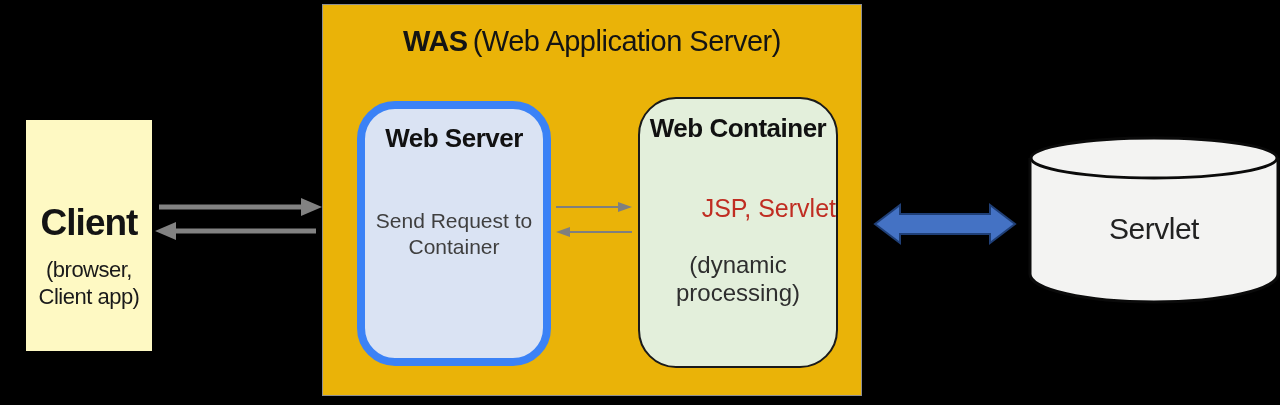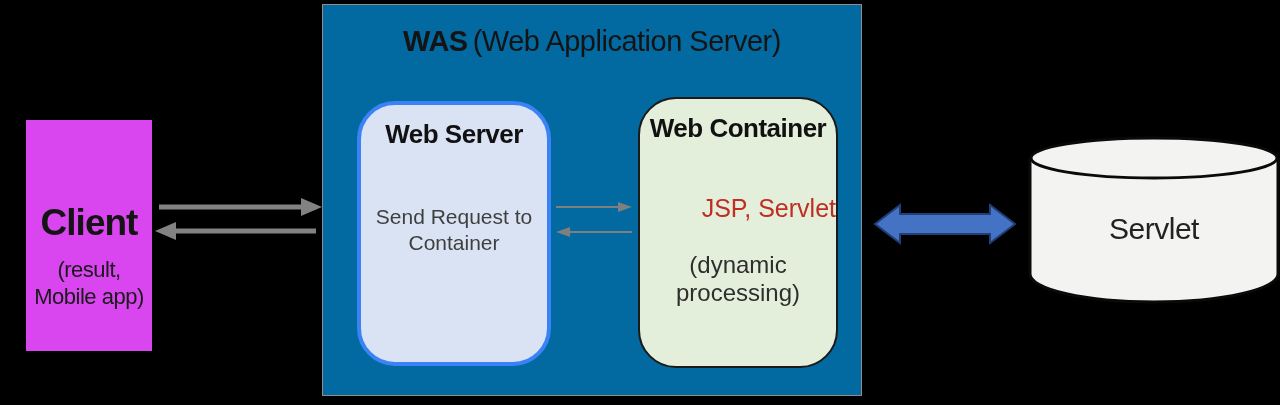--- a/index.html
+++ b/index.html
@@ -7,38 +7,38 @@
     width:1280px; height:405px;
     background:#000000;
     position:relative;
     overflow:hidden;
     font-family:"Liberation Sans", sans-serif;
   }
   
   .was-box {
     position:absolute; left:322px; top:4px;
     width:540px; height:392px;
-    background:#0369a1;
+    background:#eab308;
     border:1px solid #8f8f8f;
     box-sizing:border-box;
   }
   .was-title {
     position:absolute; top:20px; left:0; right:0;
     text-align:center; font-size:29px; color:#141414;
     letter-spacing:-0.5px; white-space:nowrap;
   }
   .was-title .abbr { font-weight:bold; margin-right:5px; }
   
   .inner-panel {
     position:absolute; box-sizing:border-box;
     border-radius:38px;
   }
   .web-server {
     left:34px; top:96px; width:194px; height:265px;
-    background:#dae3f3; border:4px solid #3b82f6;
+    background:#dae3f3; border:8px solid #3b82f6;
   }
   .web-container {
     left:315px; top:92px; width:200px; height:271px;
     background:#e3efdb; border:2px solid #1a1a1a;
   }
   .panel-title {
     margin-top:14px; text-align:center;
     font-weight:bold; font-size:26px; color:#111111;
     letter-spacing:-0.5px; white-space:nowrap;
   }
@@ -54,21 +54,21 @@
   }
   .wc-note {
     margin:28px auto 0; width:150px;
     font-size:24px; line-height:28px;
     color:#2e2e2e; text-align:center;
   }
   
   .client-box {
     position:absolute; left:26px; top:120px;
     width:126px; height:231px;
-    background:#d946ef;
+    background:#fef9c3;
   }
   .client-title {
     margin-top:82px; text-align:center;
     font-weight:bold; font-size:37px; color:#141414;
     letter-spacing:-1px;
   }
   .client-sub {
     margin:12px auto 0; width:122px;
     text-align:center; font-size:22px; line-height:27px;
     color:#1a1a1a; letter-spacing:-0.5px;
@@ -86,21 +86,21 @@
     position:absolute; left:1028px; top:212px; width:252px;
     text-align:center; font-size:30px; color:#222222;
     letter-spacing:-0.5px;
   }
 </style>
 </head>
 <body>
 
 <div class="client-box">
   <div class="client-title">Client</div>
-  <div class="client-sub">(result, Mobile app)</div>
+  <div class="client-sub">(browser, Client app)</div>
 </div>
 
 <svg class="arrow arr-client-out" width="168" height="22">
   <line x1="3" y1="11" x2="148" y2="11" stroke="#828282" stroke-width="5"></line>
   <polygon points="145,2 166,11 145,20" fill="#828282"></polygon>
 </svg>
 
 <svg class="arrow arr-client-in" width="168" height="22">
   <line x1="20" y1="11" x2="163" y2="11" stroke="#828282" stroke-width="5"></line>
   <polygon points="23,2 2,11 23,20" fill="#828282"></polygon>

